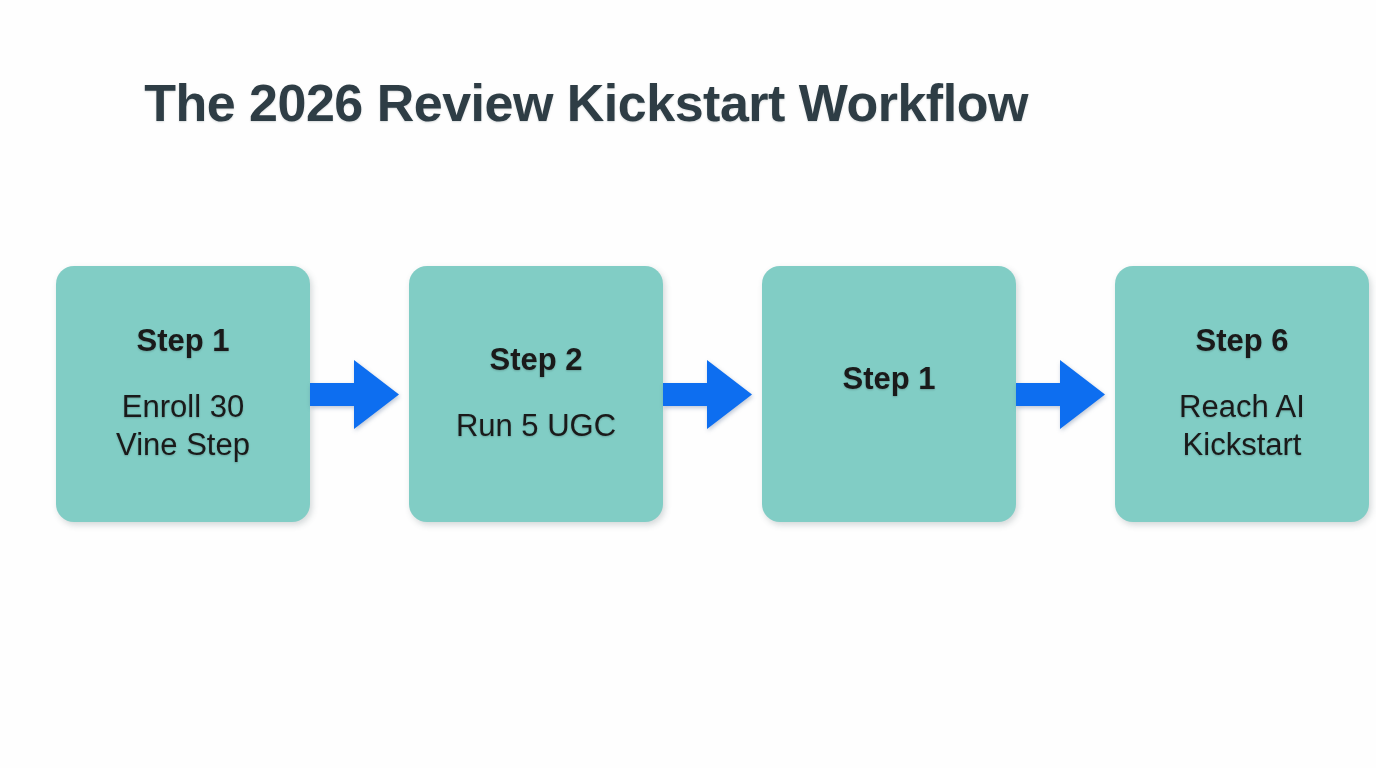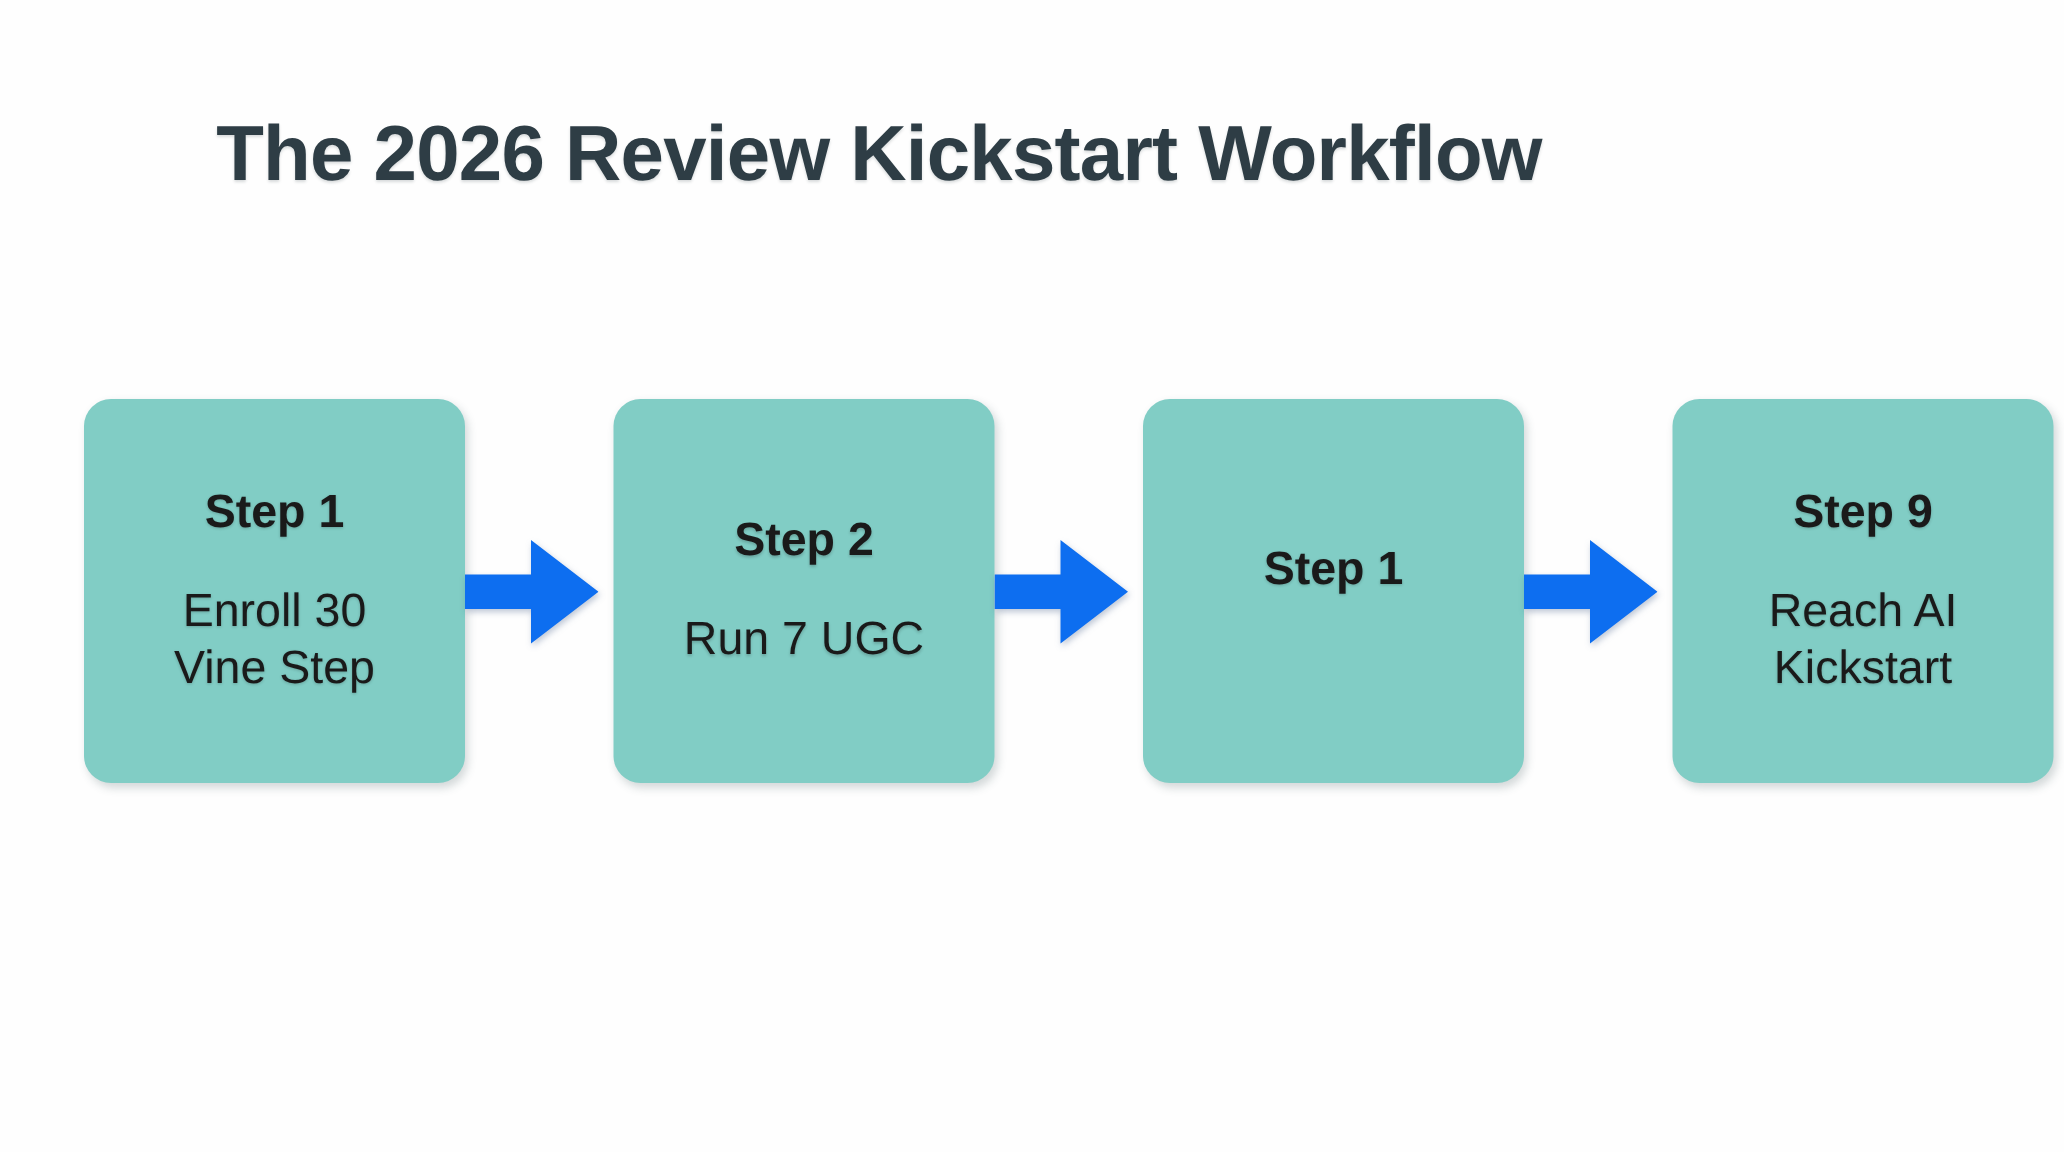--- a/index.html
+++ b/index.html
@@ -128,21 +128,21 @@
       <span>
         <svg width="89" height="75" viewBox="0 0 89 75" xmlns="http://www.w3.org/2000/svg">
           <polygon points="0,26 44,26 44,3 89,37.5 44,72 44,49 0,49" fill="#0d6ef0"></polygon>
         </svg>
       </span>
     </div>
 
     <div class="step-box">
       <div class="step-label">Step 2</div>
       <div class="step-desc">
-        <span class="desc-line">Run 7 UGC</span>
+        <span class="desc-line">Run 5 UGC</span>
       </div>
     </div>
 
     <div class="arrow-wrap">
       <span>
         <svg width="89" height="75" viewBox="0 0 89 75" xmlns="http://www.w3.org/2000/svg">
           <polygon points="0,26 44,26 44,3 89,37.5 44,72 44,49 0,49" fill="#0d6ef0"></polygon>
         </svg>
       </span>
     </div>
@@ -153,21 +153,21 @@
 
     <div class="arrow-wrap">
       <span>
         <svg width="89" height="75" viewBox="0 0 89 75" xmlns="http://www.w3.org/2000/svg">
           <polygon points="0,26 44,26 44,3 89,37.5 44,72 44,49 0,49" fill="#0d6ef0"></polygon>
         </svg>
       </span>
     </div>
 
     <div class="step-box">
-      <div class="step-label">Step 9</div>
+      <div class="step-label">Step 6</div>
       <div class="step-desc">
         <span class="desc-line">Reach AI</span>
         <span class="desc-line">Kickstart</span>
       </div>
     </div>
 
   </div>
 </div>
 
 </body></html>

